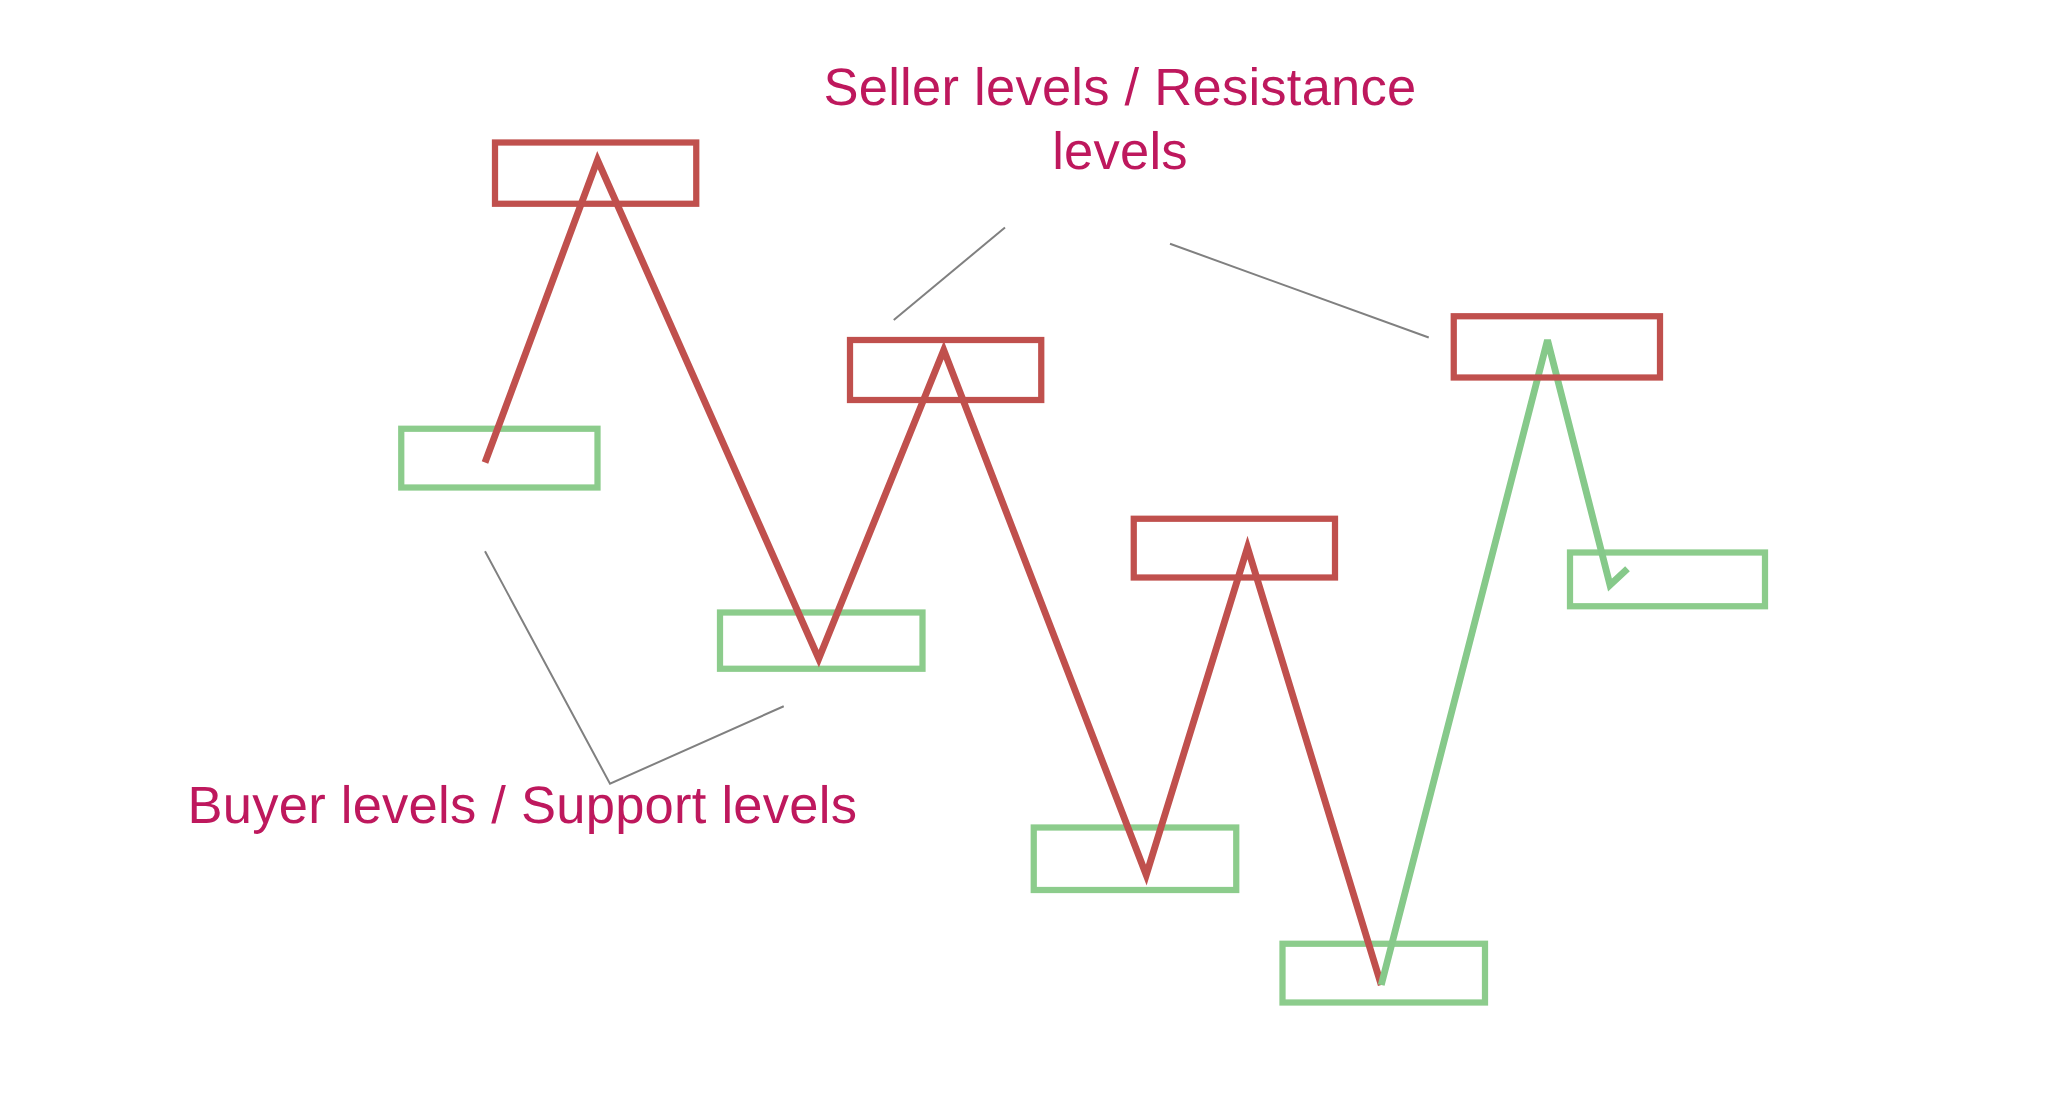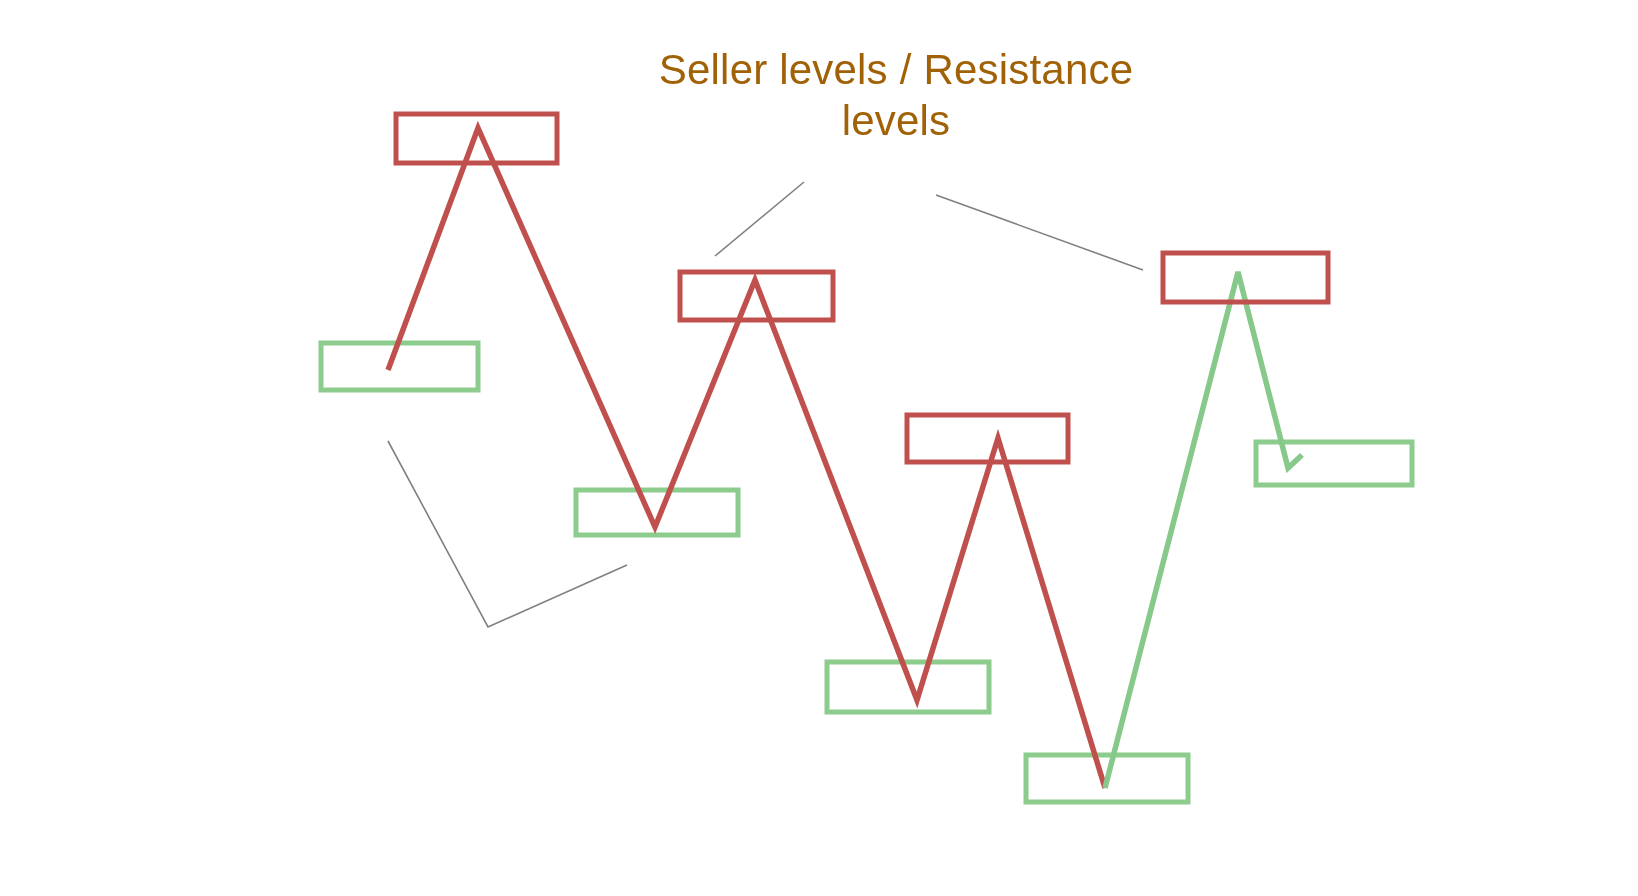--- a/index.html
+++ b/index.html
@@ -41,21 +41,21 @@
   }
   .price-down { stroke: #c0504d; }
   .price-up   { stroke: #86c98a; }
   .leader-line {
     stroke: #808080;
     stroke-width: 1.6;
     fill: none;
   }
   .annotation {
     position: absolute;
-    color: #a16207;
+    color: #be185d;
     font-family: "Liberation Sans", sans-serif;
     font-weight: 400;
     line-height: 1.22;
     white-space: pre-line;
     letter-spacing: 0.2px;
   }
   #label-resistance {
     left: 636px;
     top: 44px;
     width: 520px;
@@ -99,14 +99,15 @@
 
     <g>
       <polyline class="leader-line" points="715,256 804,182"></polyline>
       <polyline class="leader-line" points="936,195 1143,270"></polyline>
       <polyline class="leader-line" points="388,441 488,627 627,565"></polyline>
     </g>
   </svg>
 
   <div class="annotation" id="label-resistance">Seller levels / Resistance levels</div>
 
+  <div class="annotation" id="label-support">Buyer levels / Support levels</div>
 
 </div>
 
 </body></html>

